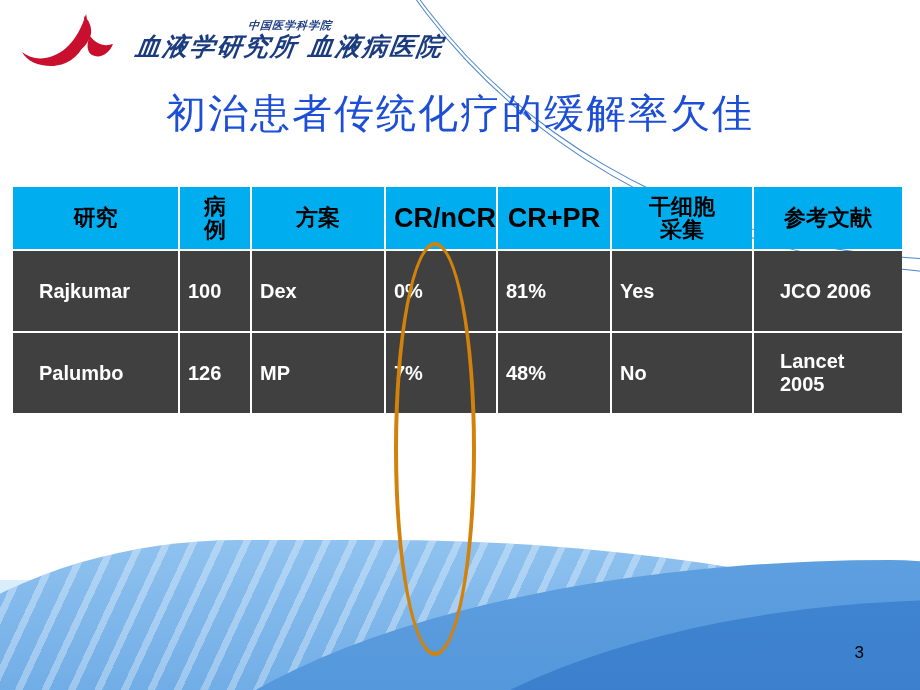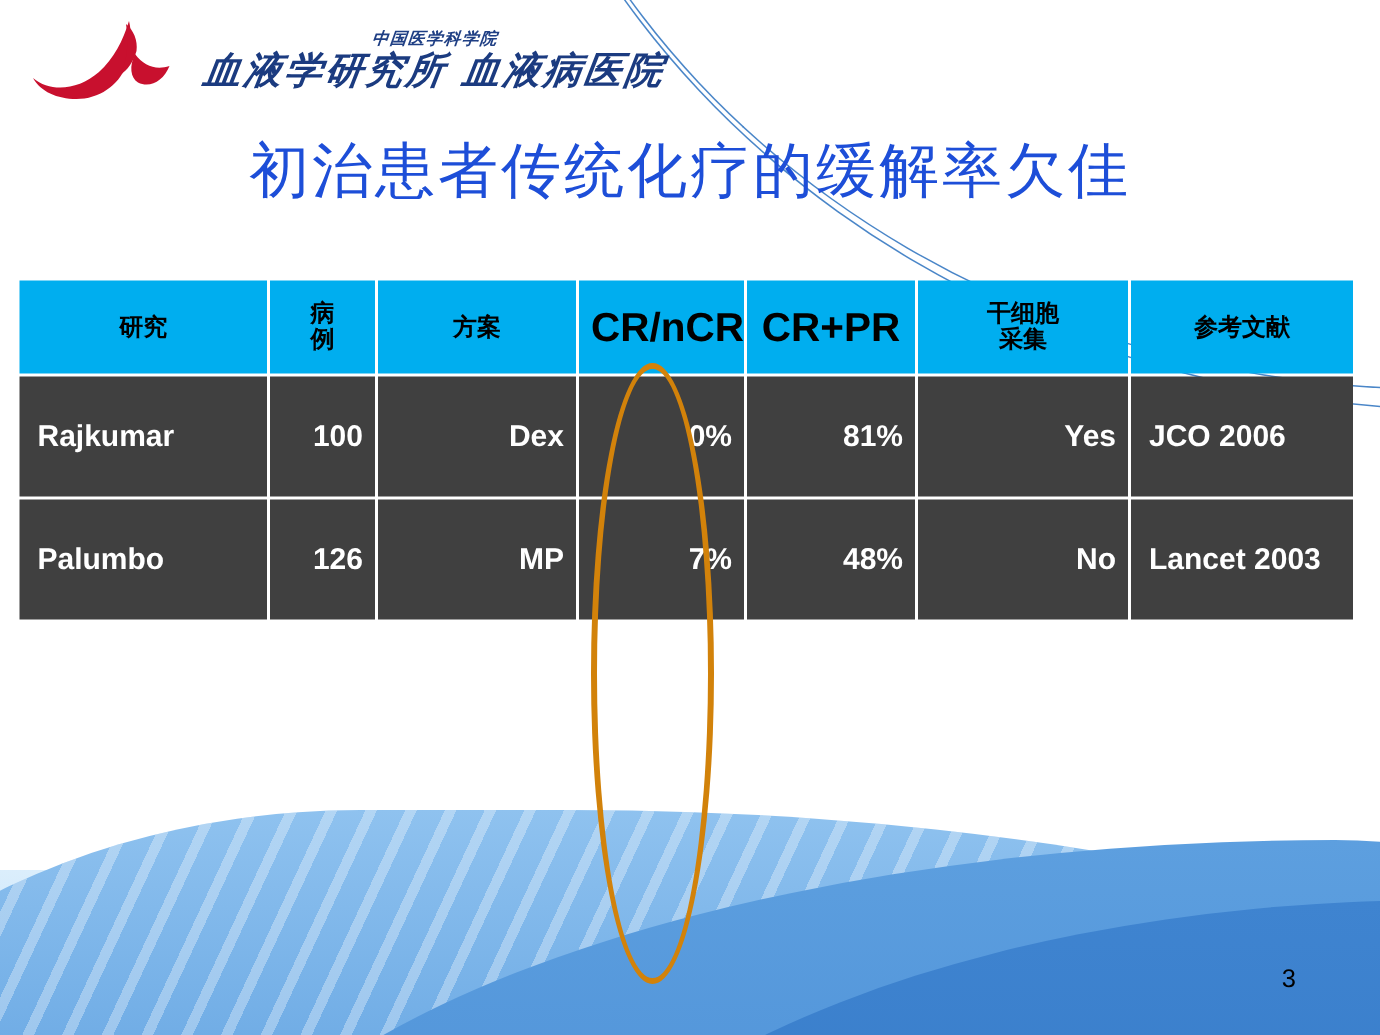--- a/index.html
+++ b/index.html
@@ -122,38 +122,38 @@
   .tbl th, .tbl td {
     font-weight: bold;
     vertical-align: middle;
     padding: 4px 8px;
   }
   .tbl thead th {
     background: #00AEEF;
     color: #000000;
     height: 62px;
     text-align: center;
-    font-size: 16px;
+    font-size: 22px;
     font-family: "DejaVu Serif", serif;
   }
   .tbl thead th.en {
     font-family: "Liberation Sans", sans-serif;
     font-size: 27px;
     font-weight: bold;
   }
   .tbl thead th .two-line { display: block; line-height: 1.06; }
   .tbl tbody td {
     background: #404040;
     color: #ffffff;
     height: 80px;
-    text-align: right;
+    text-align: left;
     font-size: 20px;
     font-family: "Liberation Sans", sans-serif;
   }
-  .tbl tbody td.left { text-align: left; padding-left: 12px; }
+  .tbl tbody td.left { text-align: left; padding-left: 26px; }
   .tbl .c-study { width: 165px; }
   .tbl .c-cases { width: 70px; }
   .tbl .c-reg   { width: 132px; }
   .tbl .c-crncr { width: 110px; }
   .tbl .c-crpr  { width: 112px; }
   .tbl .c-stem  { width: 140px; }
   .tbl .c-ref   { width: 148px; }
 
   
   .ellipse {
@@ -245,21 +245,21 @@
         <td>Yes</td>
         <td class="left">JCO 2006</td>
       </tr>
       <tr>
         <td class="left">Palumbo</td>
         <td>126</td>
         <td>MP</td>
         <td>7%</td>
         <td>48%</td>
         <td>No</td>
-        <td class="left">Lancet 2003</td>
+        <td class="left">Lancet 2005</td>
       </tr>
     </tbody>
   </table>
 
   <div class="ellipse"></div>
 
   <div class="page-num">3</div>
 
 </div>
 

